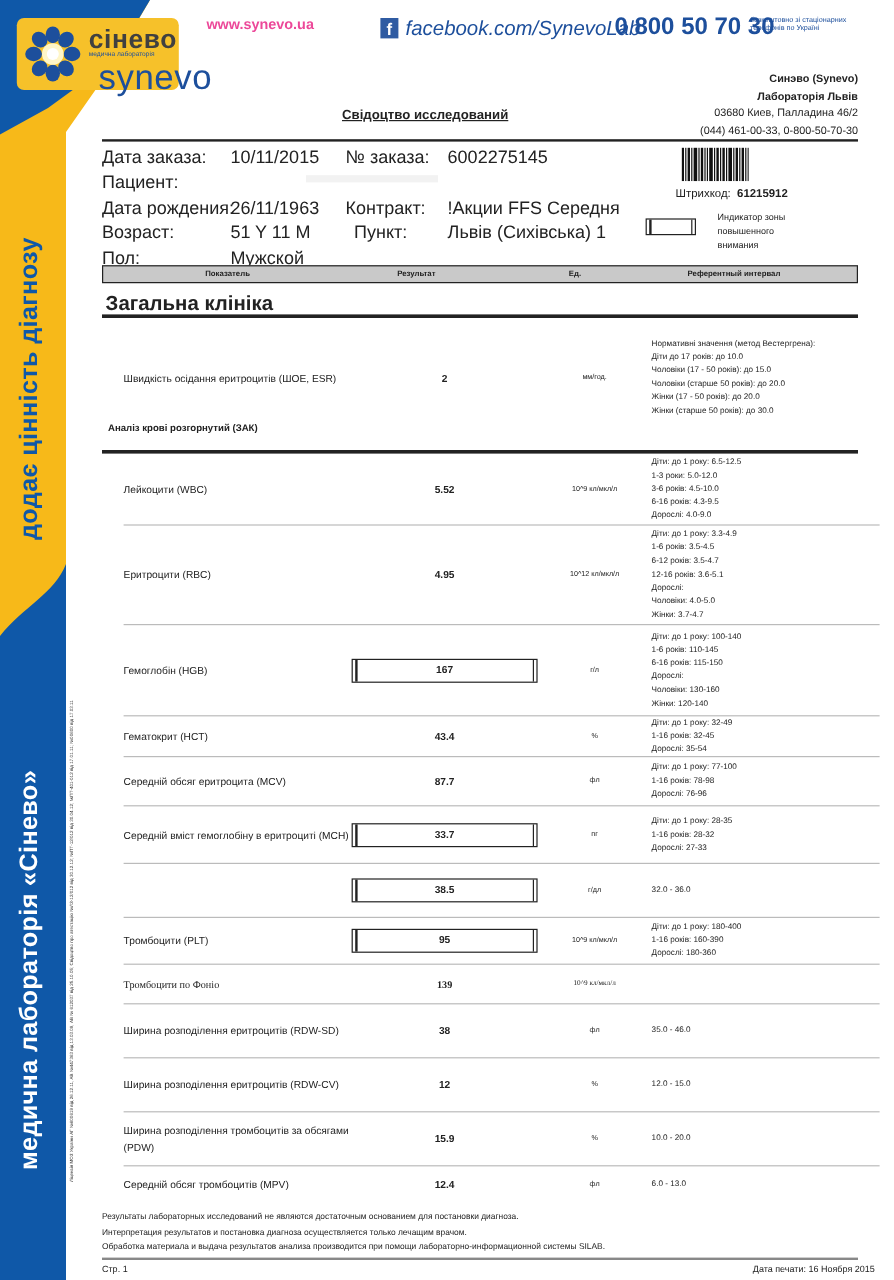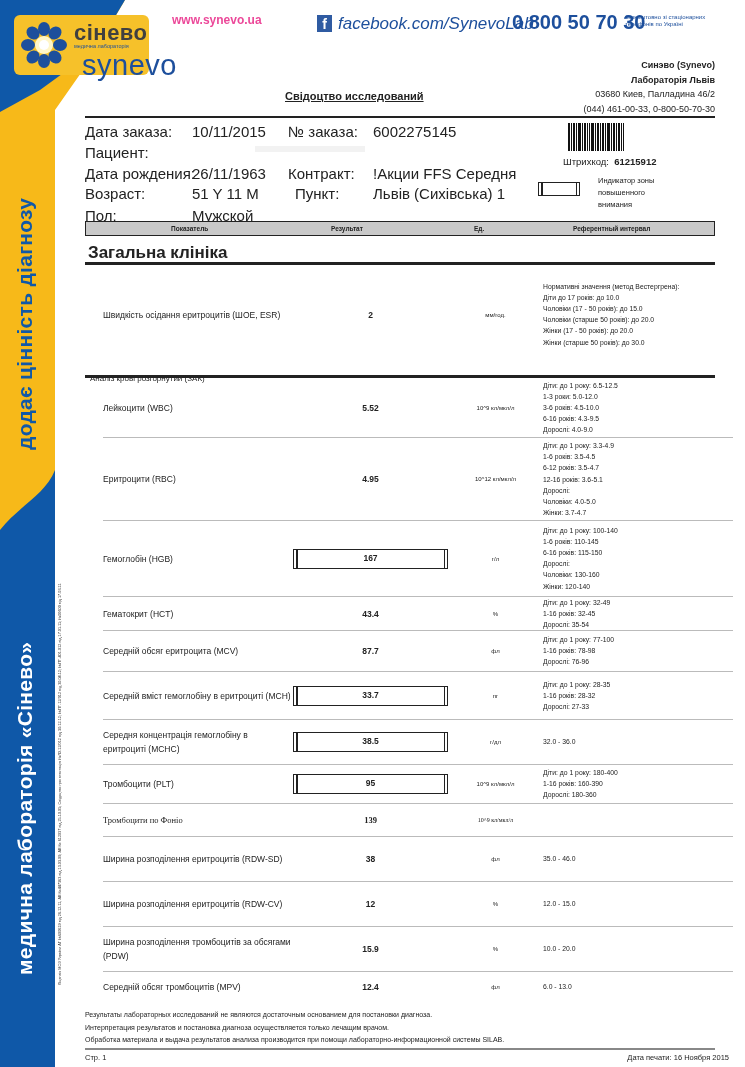--- a/index.html
+++ b/index.html
@@ -43,21 +43,21 @@
   #indicator-box { left: 538px; top: 182px; width: 42px; height: 14px; border: 1.5px solid #222; box-sizing: border-box; }
   #indicator-box::before, #indicator-box::after { content: ""; position: absolute; top: 0; width: 1.5px; height: 100%; background: #222; }
   #indicator-box::before { left: 2px; } #indicator-box::after { right: 2px; }
   #indicator-label { left: 598px; top: 175px; font-size: 7.5px; line-height: 12px; width: 80px; }
 
   
   #thead { left: 85px; top: 221px; width: 630px; height: 15px; background: #c9c9c9; border: 1.5px solid #222; box-sizing: border-box; font-size: 6.5px; font-weight: bold; }
   #thead span { position: absolute; top: 3px; }
   #section-title { left: 88px; top: 243px; font-size: 17px; font-weight: bold; }
   .thick-line { position: absolute; left: 85px; width: 630px; height: 2.5px; background: #222; }
-  #subsection { left: 90px; top: 374px; font-size: 8px; font-weight: normal; }
+  #subsection { left: 90px; top: 352px; font-size: 8px; font-weight: bold; }
 
   .row { position: absolute; left: 71px; width: 630px; border-bottom: 1.5px solid #bbb; box-sizing: border-box; margin-left: 32px; }
   .row.last { border-bottom: none; }
   .row .name { position: absolute; left: 0; width: 190px; font-size: 8.5px; line-height: 14px; top: 50%; transform: translateY(-50%); }
   .row .val { position: absolute; left: 190px; width: 155px; text-align: center; font-size: 8.5px; font-weight: bold; top: 50%; transform: translateY(-50%); }
   .row .val.flag { height: 20px; line-height: 17px; border: 1.5px solid #222; box-sizing: border-box; }
   .row .val.flag::before, .row .val.flag::after { content: ""; position: absolute; top: 0; width: 1.5px; height: 100%; background: #222; }
   .row .val.flag::before { left: 2px; } .row .val.flag::after { right: 2px; }
   .row .unit { position: absolute; left: 350px; width: 85px; text-align: center; font-size: 6px; top: 50%; transform: translateY(-50%); }
   .row .ref { position: absolute; left: 440px; width: 190px; font-size: 6.8px; line-height: 11.2px; top: 50%; transform: translateY(-50%); }
@@ -270,21 +270,20 @@
       <div class="name">Середній вміст гемоглобіну в еритроциті (MCH)</div>
       <div class="val flag">33.7</div>
       <div class="unit">пг</div>
       <div class="ref">
         <div class="">Діти: до 1 року: 28-35</div>
         <div class="">1-16 років: 28-32</div>
         <div class="">Дорослі: 27-33</div>
       </div>
     </div>
     <div class="row" style="top: 720px; height: 45px;">
-      <div class="name">Середня концентрація гемоглобіну в еритроциті (MCHC)</div>
       <div class="val flag">38.5</div>
       <div class="unit">г/дл</div>
       <div class="ref">
         <div class="">32.0 - 36.0</div>
       </div>
     </div>
     <div class="row" style="top: 765px; height: 39px;">
       <div class="name">Тромбоцити (PLT)</div>
       <div class="val flag">95</div>
       <div class="unit">10^9 кл/мкл/л</div>

